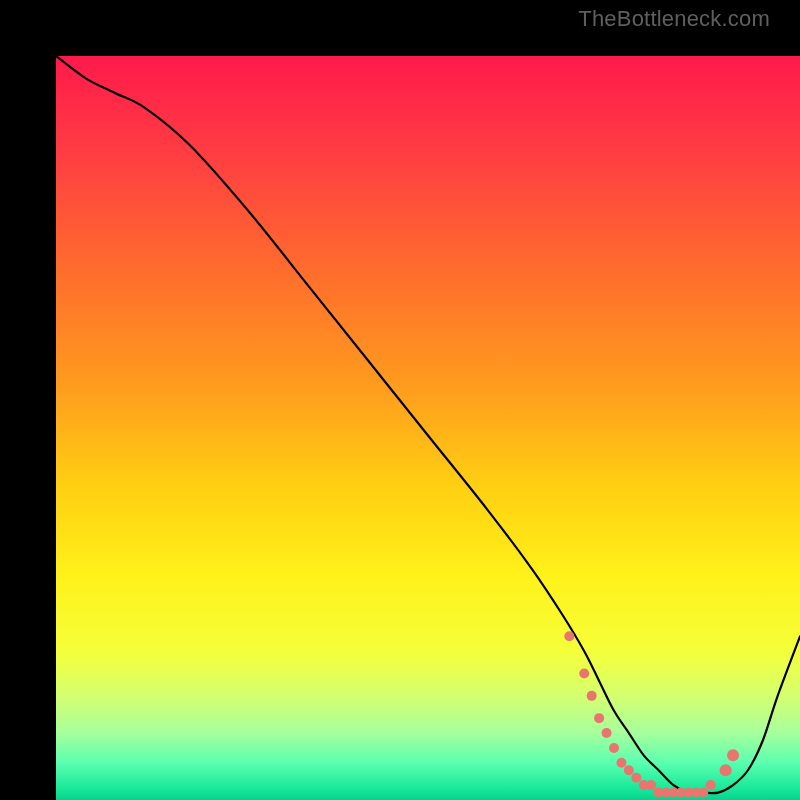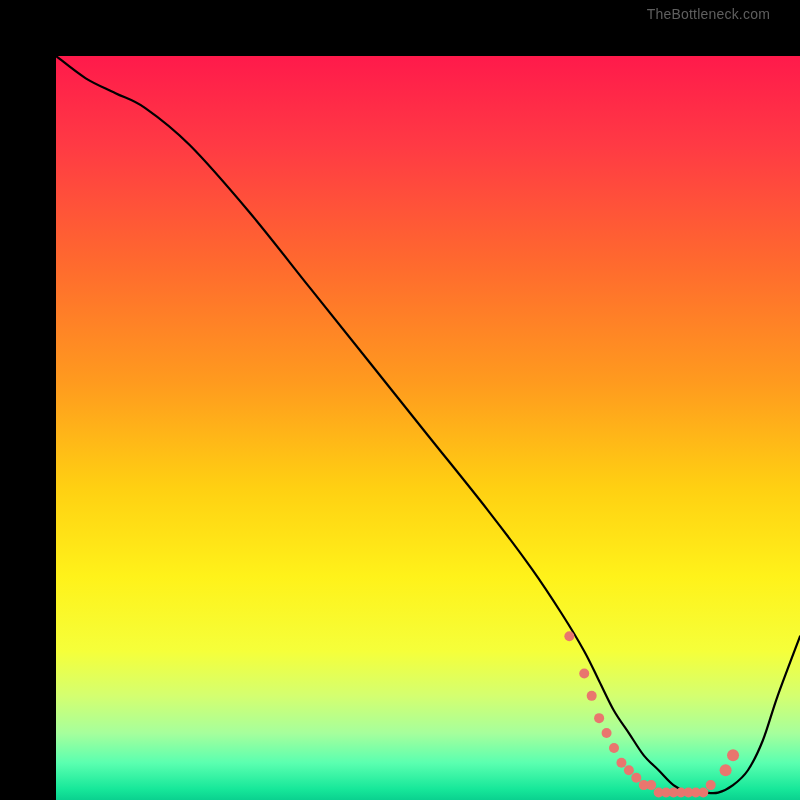--- a/index.html
+++ b/index.html
@@ -25,21 +25,21 @@
     top: 28px;
     width: 744px;
     height: 744px;
     overflow: hidden;
   }
   .watermark {
     position: absolute;
     top: 6px;
     right: 30px;
     color: #5f5f5f;
-    font-size: 14px;
+    font-size: 22px;
     font-weight: 500;
     letter-spacing: 0.2px;
     user-select: none;
   }
   svg.chart {
     position: absolute;
     left: 0;
     top: 0;
     width: 744px;
     height: 744px;

